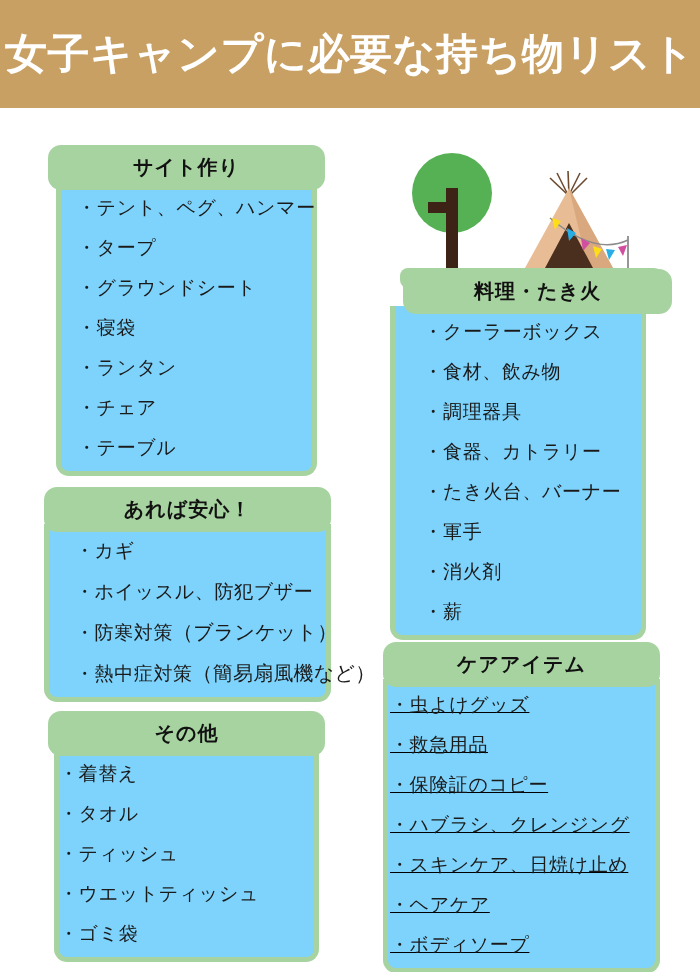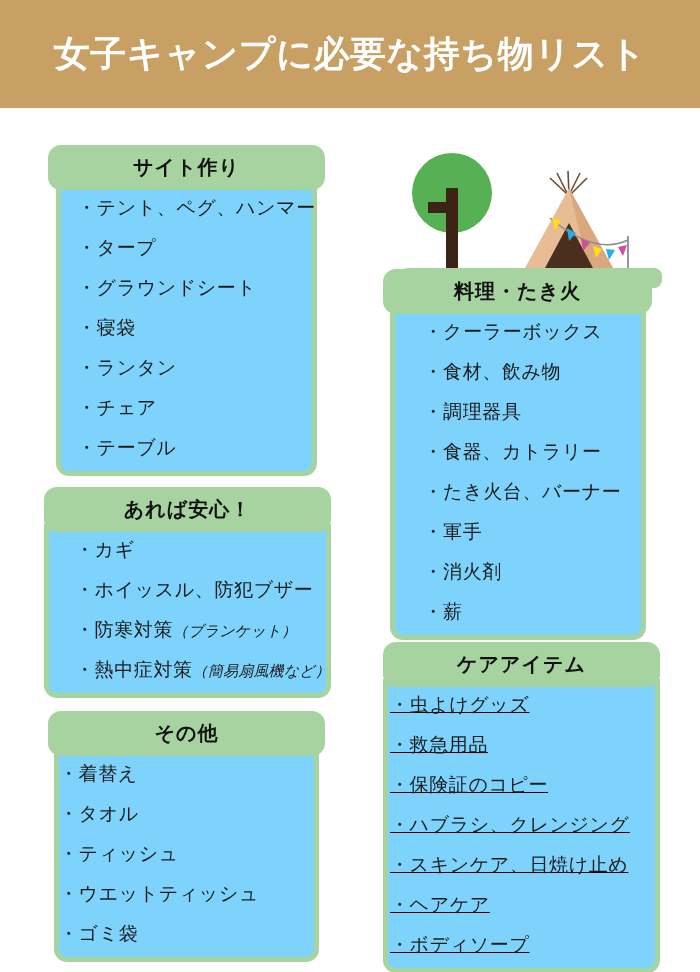--- a/index.html
+++ b/index.html
@@ -25,21 +25,21 @@
     width: 700px;
     height: 108px;
     background: #c9a063;
     display: flex;
     align-items: center;
     justify-content: center;
   }
 
   .header-title {
     color: #ffffff;
-    font-size: 36px;
+    font-size: 42px;
     font-weight: 700;
     letter-spacing: 0.5px;
     line-height: 1;
     white-space: nowrap;
     font-family: "DejaVu Sans", "Liberation Sans", sans-serif;
   }
 
   
   .illustration {
     position: absolute;
@@ -90,23 +90,22 @@
     line-height: 1;
     color: #1a1a1a;
     padding: 0 0 0 0;
     margin-bottom: 21px;
     white-space: nowrap;
     letter-spacing: 0.6px;
   }
   .item:last-child { margin-bottom: 0; }
 
   .item .sub {
-    font-size: 15px;
+    font-size: 20px;
     letter-spacing: 0.2px;
-    font-style: italic;
   }
 
   
   #card-site { left: 48px; top: 145px; width: 277px; }
   #card-site .card-header { width: 277px; }
   #card-site .card-body { width: 261px; min-height: 250px; }
   #card-site .item-list { padding-left: 16px; }
 
   
   #card-safety { left: 44px; top: 487px; width: 287px; }
@@ -115,21 +114,21 @@
   #card-safety .item-list { padding-left: 26px; }
 
   
   #card-other { left: 48px; top: 711px; width: 277px; }
   #card-other .card-header { width: 277px; }
   #card-other .card-body { width: 265px; min-height: 188px; }
   #card-other .item-list { }
 
   
   #card-cook { left: 383px; top: 269px; width: 269px; }
-  #card-cook .card-header { width: 269px; }
+  #card-cook .card-header { width: 269px; margin-left: 20px; }
   #card-cook .card-body { width: 256px; min-height: 285px; }
   #card-cook .item-list { padding-left: 29px; }
 
   
   #card-care { left: 383px; top: 642px; width: 277px; }
   #card-care .card-header { width: 277px; }
   #card-care .card-body { width: 277px; min-height: 248px; }
   #card-care .item-list { padding-left: 2px; text-decoration: underline; }
 </style>
 </head>

